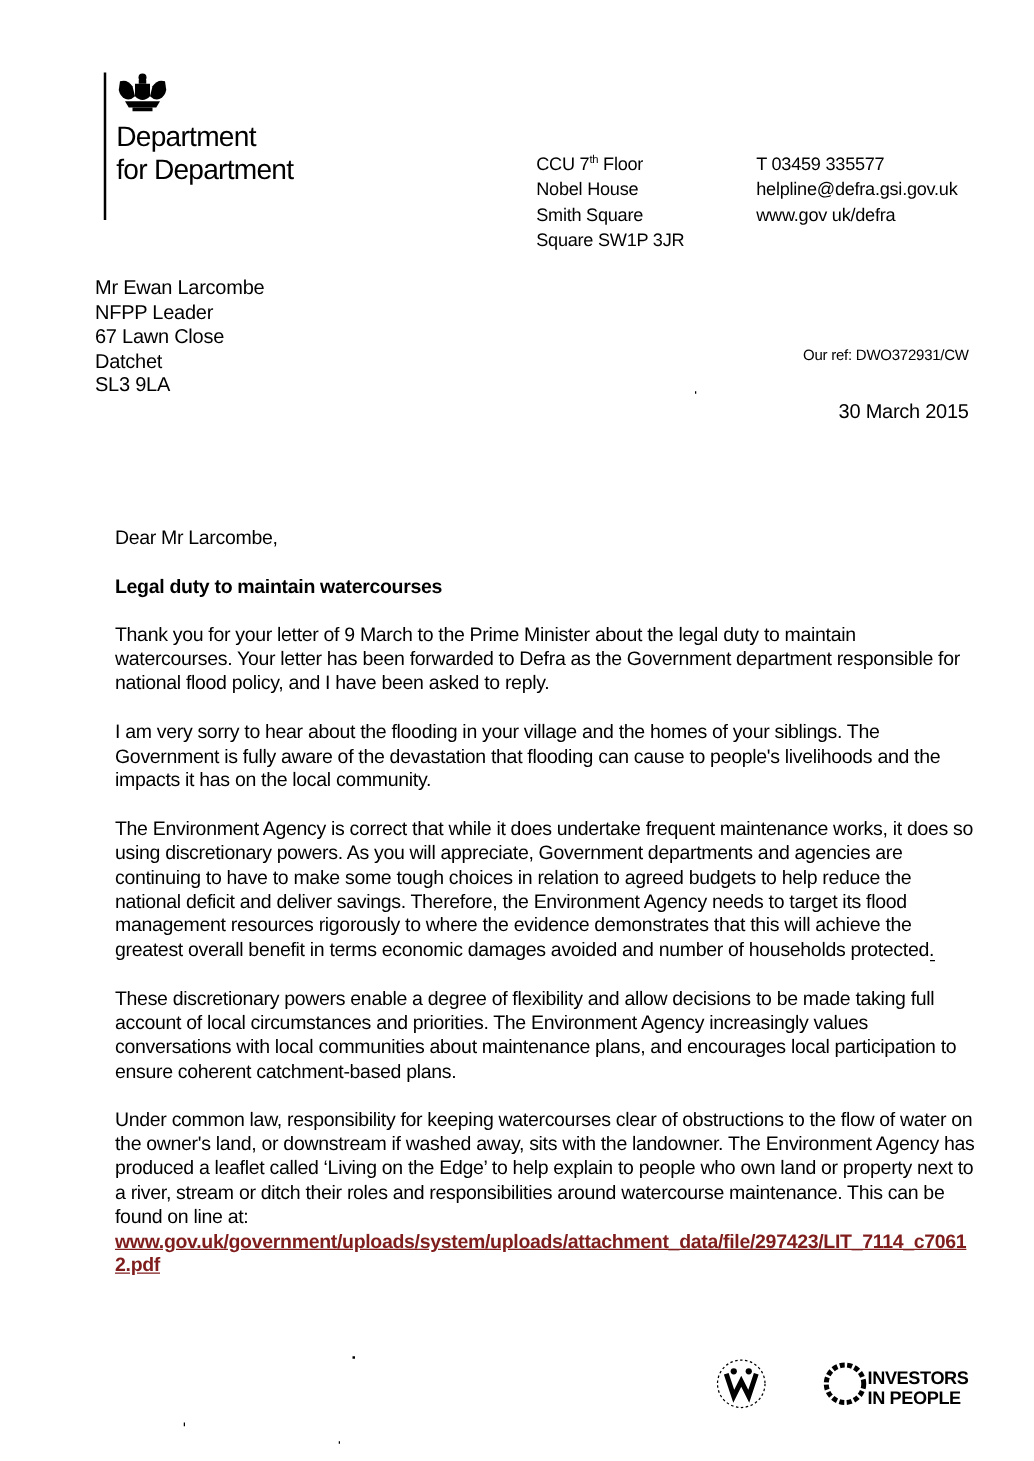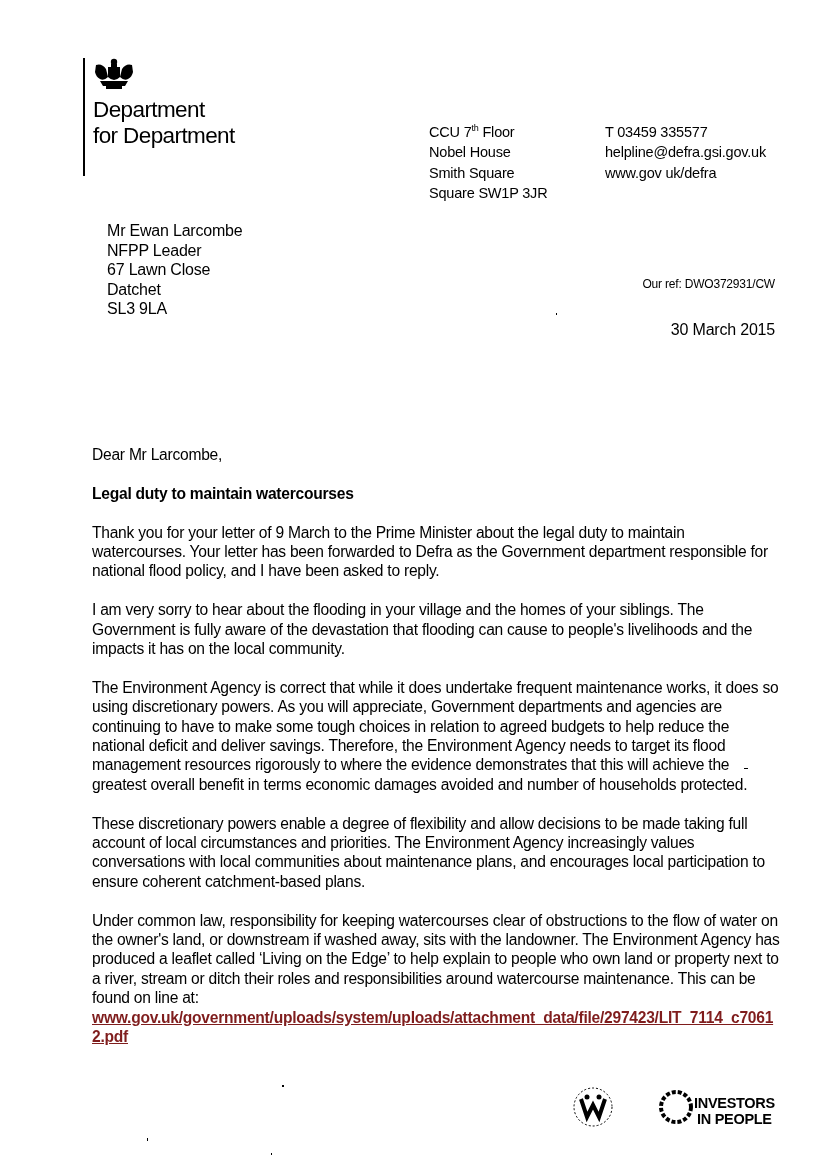--- a/index.html
+++ b/index.html
@@ -5,30 +5,30 @@
   html, body { margin:0; padding:0; background:#ffffff; }
   body { width:827px; height:1169px; position:relative; overflow:hidden;
          font-family:"Liberation Sans", sans-serif; color:#000; }
   .logo-bar { position:absolute; left:83px; top:58px; width:2px; height:118px; background:#000; }
   .crest { position:absolute; left:92px; top:57px; width:44px; height:34px; }
   .dept { position:absolute; left:93px; top:97px; font-size:22.5px; line-height:26px; letter-spacing:-0.6px; }
   .dept div { white-space:nowrap; }
   .addr { position:absolute; font-size:14.5px; line-height:20.3px; letter-spacing:-0.2px; }
   .addr div { white-space:nowrap; }
   .addr sup { font-size:9px; line-height:0; }
-  .recipient { position:absolute; left:107px; top:221px; font-size:16px; line-height:19.6px; letter-spacing:-0.2px; }
+  .recipient { position:absolute; left:76px; top:221px; font-size:16px; line-height:19.6px; letter-spacing:-0.2px; }
   .ref { position:absolute; right:52px; top:277px; font-size:12px; letter-spacing:-0.2px; white-space:nowrap; }
   .date { position:absolute; right:52px; top:321px; font-size:16px; letter-spacing:-0.2px; white-space:nowrap; }
   .body { position:absolute; left:92px; top:421px; width:690px; font-size:15.6px; line-height:19.4px; letter-spacing:-0.25px; }
   .body p { margin:0 0 19.4px 0; }
-  .body .salutation { margin-bottom:19.4px;margin-top:24px; }
+  .body .salutation { margin-bottom:19.4px; }
   .body .subject { font-weight:bold; margin-bottom:19.4px; }
   .body a { color:#7f1d1d; text-decoration:underline; word-break:break-all;font-weight:bold; }
   .speck { position:absolute; background:#000; }
-  .footer-logos { position:absolute; left:565px; top:1085px; width:215px; height:45px;text-align:center; }
+  .footer-logos { position:absolute; left:565px; top:1085px; width:215px; height:45px; }
   .mindful { position:absolute; left:4px; top:0px; width:48px; height:45px; }
   .wreath { position:absolute; left:90px; top:2px; width:42px; height:40px; }
   .iip-text { position:absolute; left:129px; top:10px; font-size:14.5px; line-height:16px; font-weight:bold; letter-spacing:-0.3px; white-space:nowrap; }
 </style>
 </head>
 <body>
 
 <div class="logo-bar"></div>
 
 <svg class="crest" viewBox="0 0 44 34">

